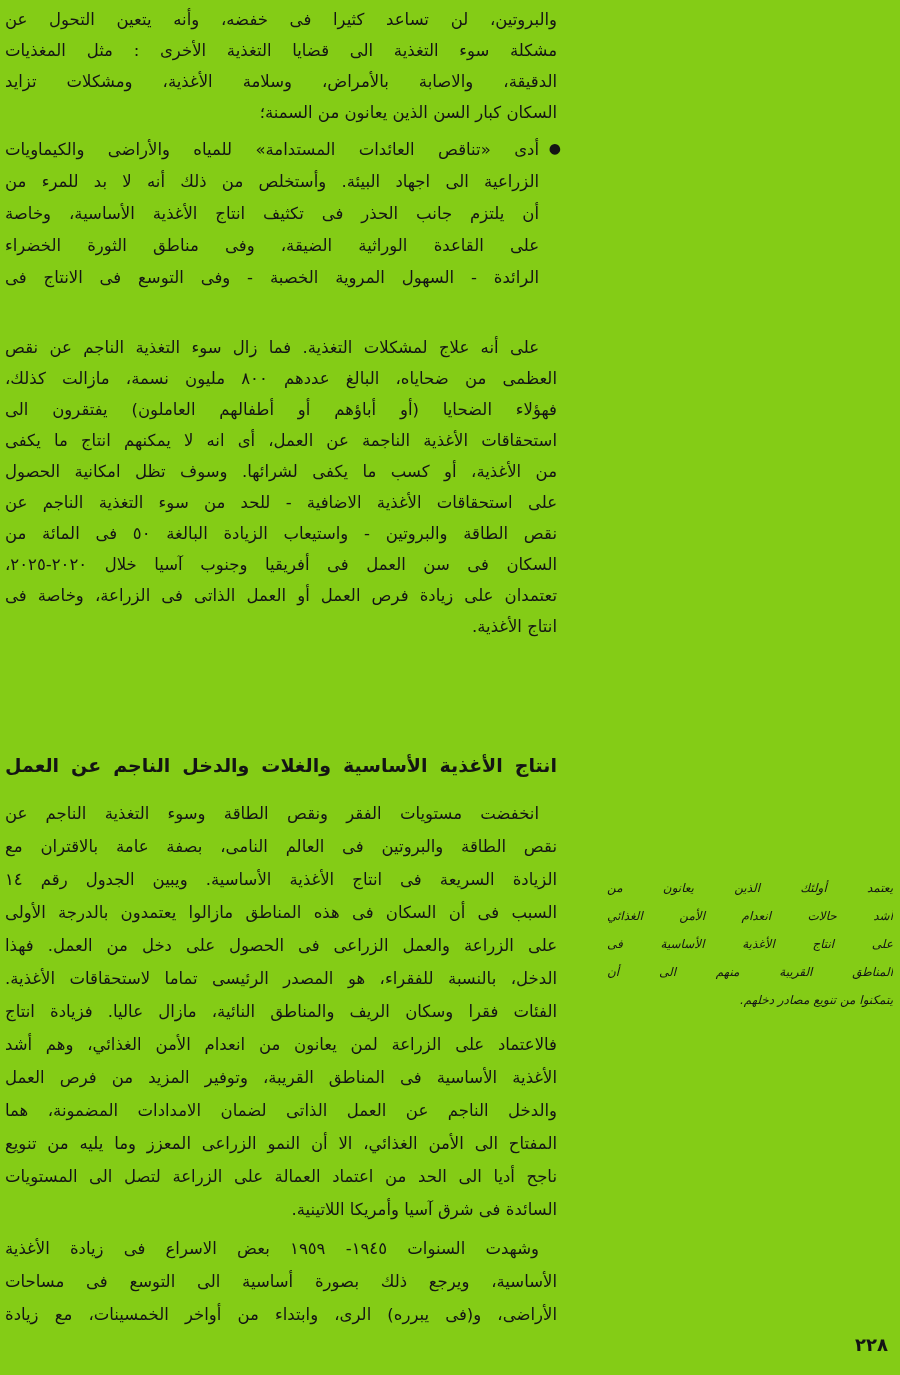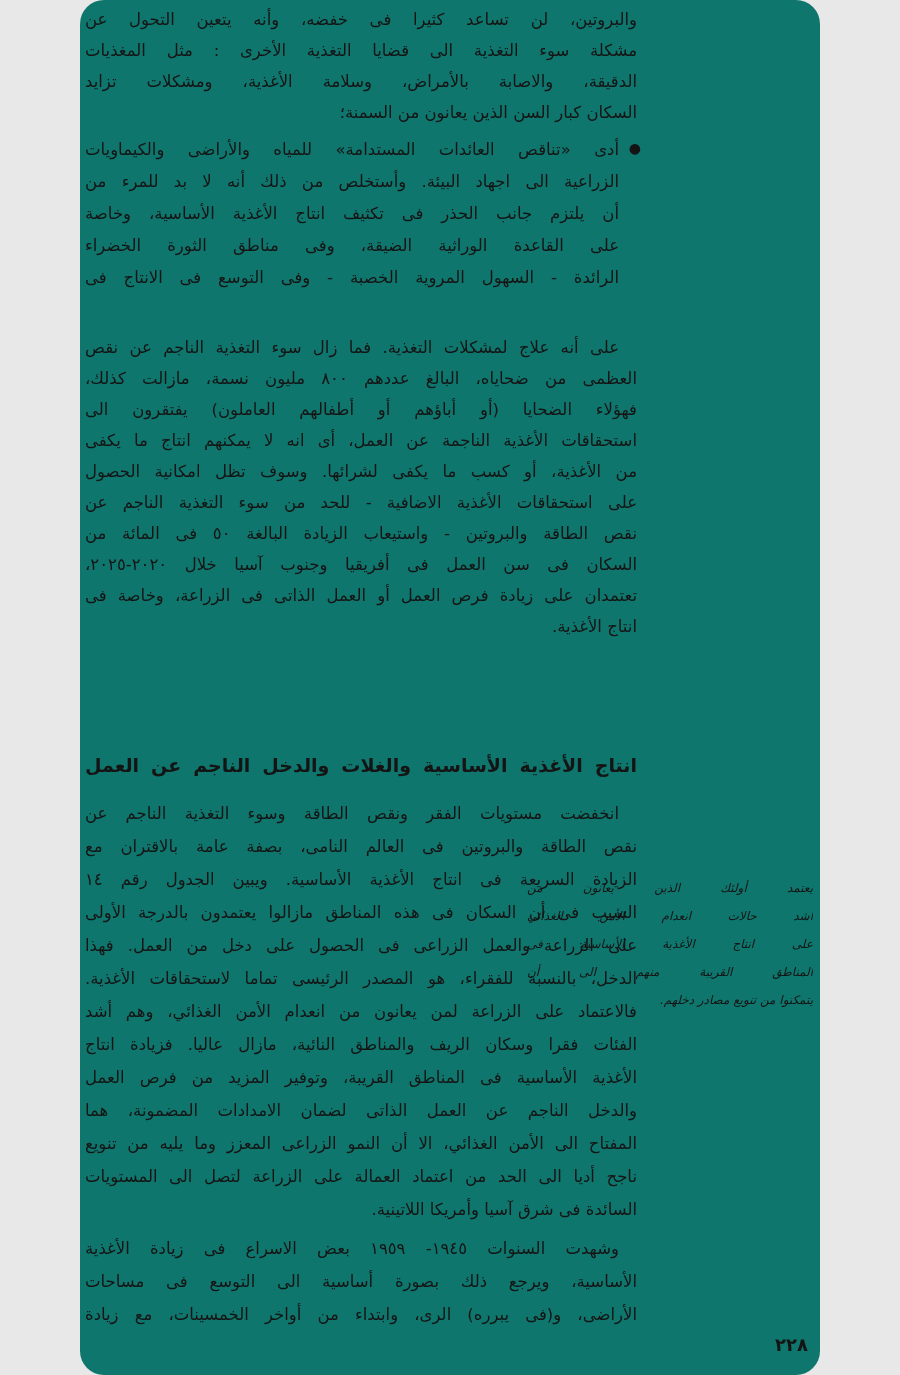--- a/index.html
+++ b/index.html
@@ -1,19 +1,19 @@
 <!DOCTYPE html>
 <html lang="ar"><head>
 <meta charset="utf-8">
 <style>
   html,body{margin:0;padding:0;}
   body{background:#e8e8e8;font-family:"DejaVu Sans",sans-serif;}
   #page{
-    position:relative;width:740px;height:1375px;margin:0 auto;
-    background:#0f766e;color:#141414;overflow:hidden;border-radius:24px;
+    position:relative;width:900px;height:1375px;margin:0 auto;
+    background:#84cc16;color:#141414;overflow:hidden;
   }
   .col{position:absolute;left:5px;top:0;width:552px;direction:rtl;}
   .block{position:absolute;right:0;width:100%;}
   .tl{ 
     text-align:justify;text-align-last:justify;
     white-space:normal;overflow:hidden;
   }
   .para.endshort .tl:last-child{text-align-last:right;}
   .para.indent .tl:first-child{padding-right:18px;}
   
@@ -91,22 +91,22 @@
     <div id="heading" class="block">انتاج الأغذية الأساسية والغلات والدخل الناجم عن العمل</div>
 
     <div id="p3" class="block para endshort indent">
 
     <div class="tl">انخفضت مستويات الفقر ونقص الطاقة وسوء التغذية الناجم عن</div>
         <div class="tl">نقص الطاقة والبروتين فى العالم النامى، بصفة عامة بالاقتران مع</div>
         <div class="tl">الزيادة السريعة فى انتاج الأغذية الأساسية. ويبين الجدول رقم ١٤</div>
         <div class="tl">السبب فى أن السكان فى هذه المناطق مازالوا يعتمدون بالدرجة الأولى</div>
         <div class="tl">على الزراعة والعمل الزراعى فى الحصول على دخل من العمل. فهذا</div>
         <div class="tl">الدخل، بالنسبة للفقراء، هو المصدر الرئيسى تماما لاستحقاقات الأغذية.</div>
+        <div class="tl">الفئات فقرا وسكان الريف والمناطق النائية، مازال عاليا. فزيادة انتاج</div>
         <div class="tl">فالاعتماد على الزراعة لمن يعانون من انعدام الأمن الغذائي، وهم أشد</div>
-        <div class="tl">الفئات فقرا وسكان الريف والمناطق النائية، مازال عاليا. فزيادة انتاج</div>
         <div class="tl">الأغذية الأساسية فى المناطق القريبة، وتوفير المزيد من فرص العمل</div>
         <div class="tl">والدخل الناجم عن العمل الذاتى لضمان الامدادات المضمونة، هما</div>
         <div class="tl">المفتاح الى الأمن الغذائي، الا أن النمو الزراعى المعزز وما يليه من تنويع</div>
         <div class="tl">ناجح أديا الى الحد من اعتماد العمالة على الزراعة لتصل الى المستويات</div>
         <div class="tl">السائدة فى شرق آسيا وأمريكا اللاتينية.</div>
       </div>
 
     <div id="p4" class="block para indent">
 
     <div class="tl">وشهدت السنوات ١٩٤٥- ١٩٥٩ بعض الاسراع فى زيادة الأغذية</div>

